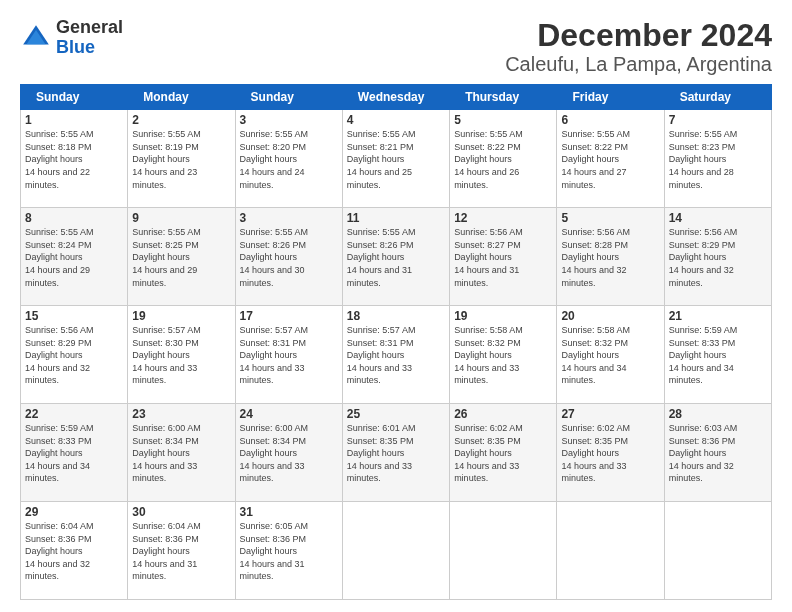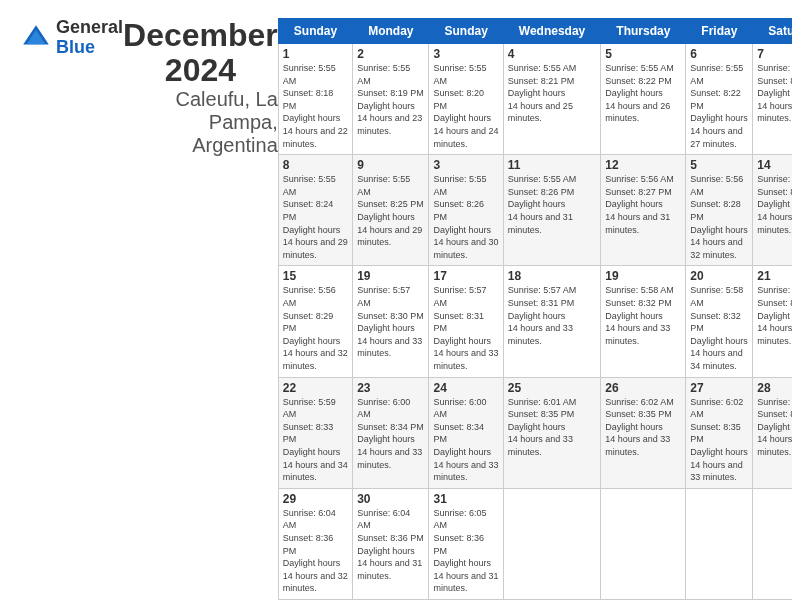--- a/index.html
+++ b/index.html
@@ -8,21 +8,21 @@
       background: #fff;
       width: 792px;
       height: 612px;
       overflow: hidden;
     }
     .page {
       width: 792px;
       height: 612px;
       padding: 18px 20px 12px 20px;
       display: flex;
-      flex-direction: row;
+      flex-direction: column;
     }
     .header {
       display: flex;
       justify-content: space-between;
       align-items: flex-start;
       margin-bottom: 8px;
     }
     .logo {
       display: flex;
       align-items: center;
@@ -40,21 +40,20 @@
       height: 32px;
     }
     .title-block {
       text-align: right;
     }
     .month-title {
       font-size: 32px;
       font-weight: bold;
       color: #333;
       line-height: 1.1;
-      text-align: center;
     }
     .location {
       font-size: 20px;
       color: #555;
     }
     .calendar {
       flex: 1;
       border-collapse: collapse;
       width: 100%;
       font-size: 10px;

